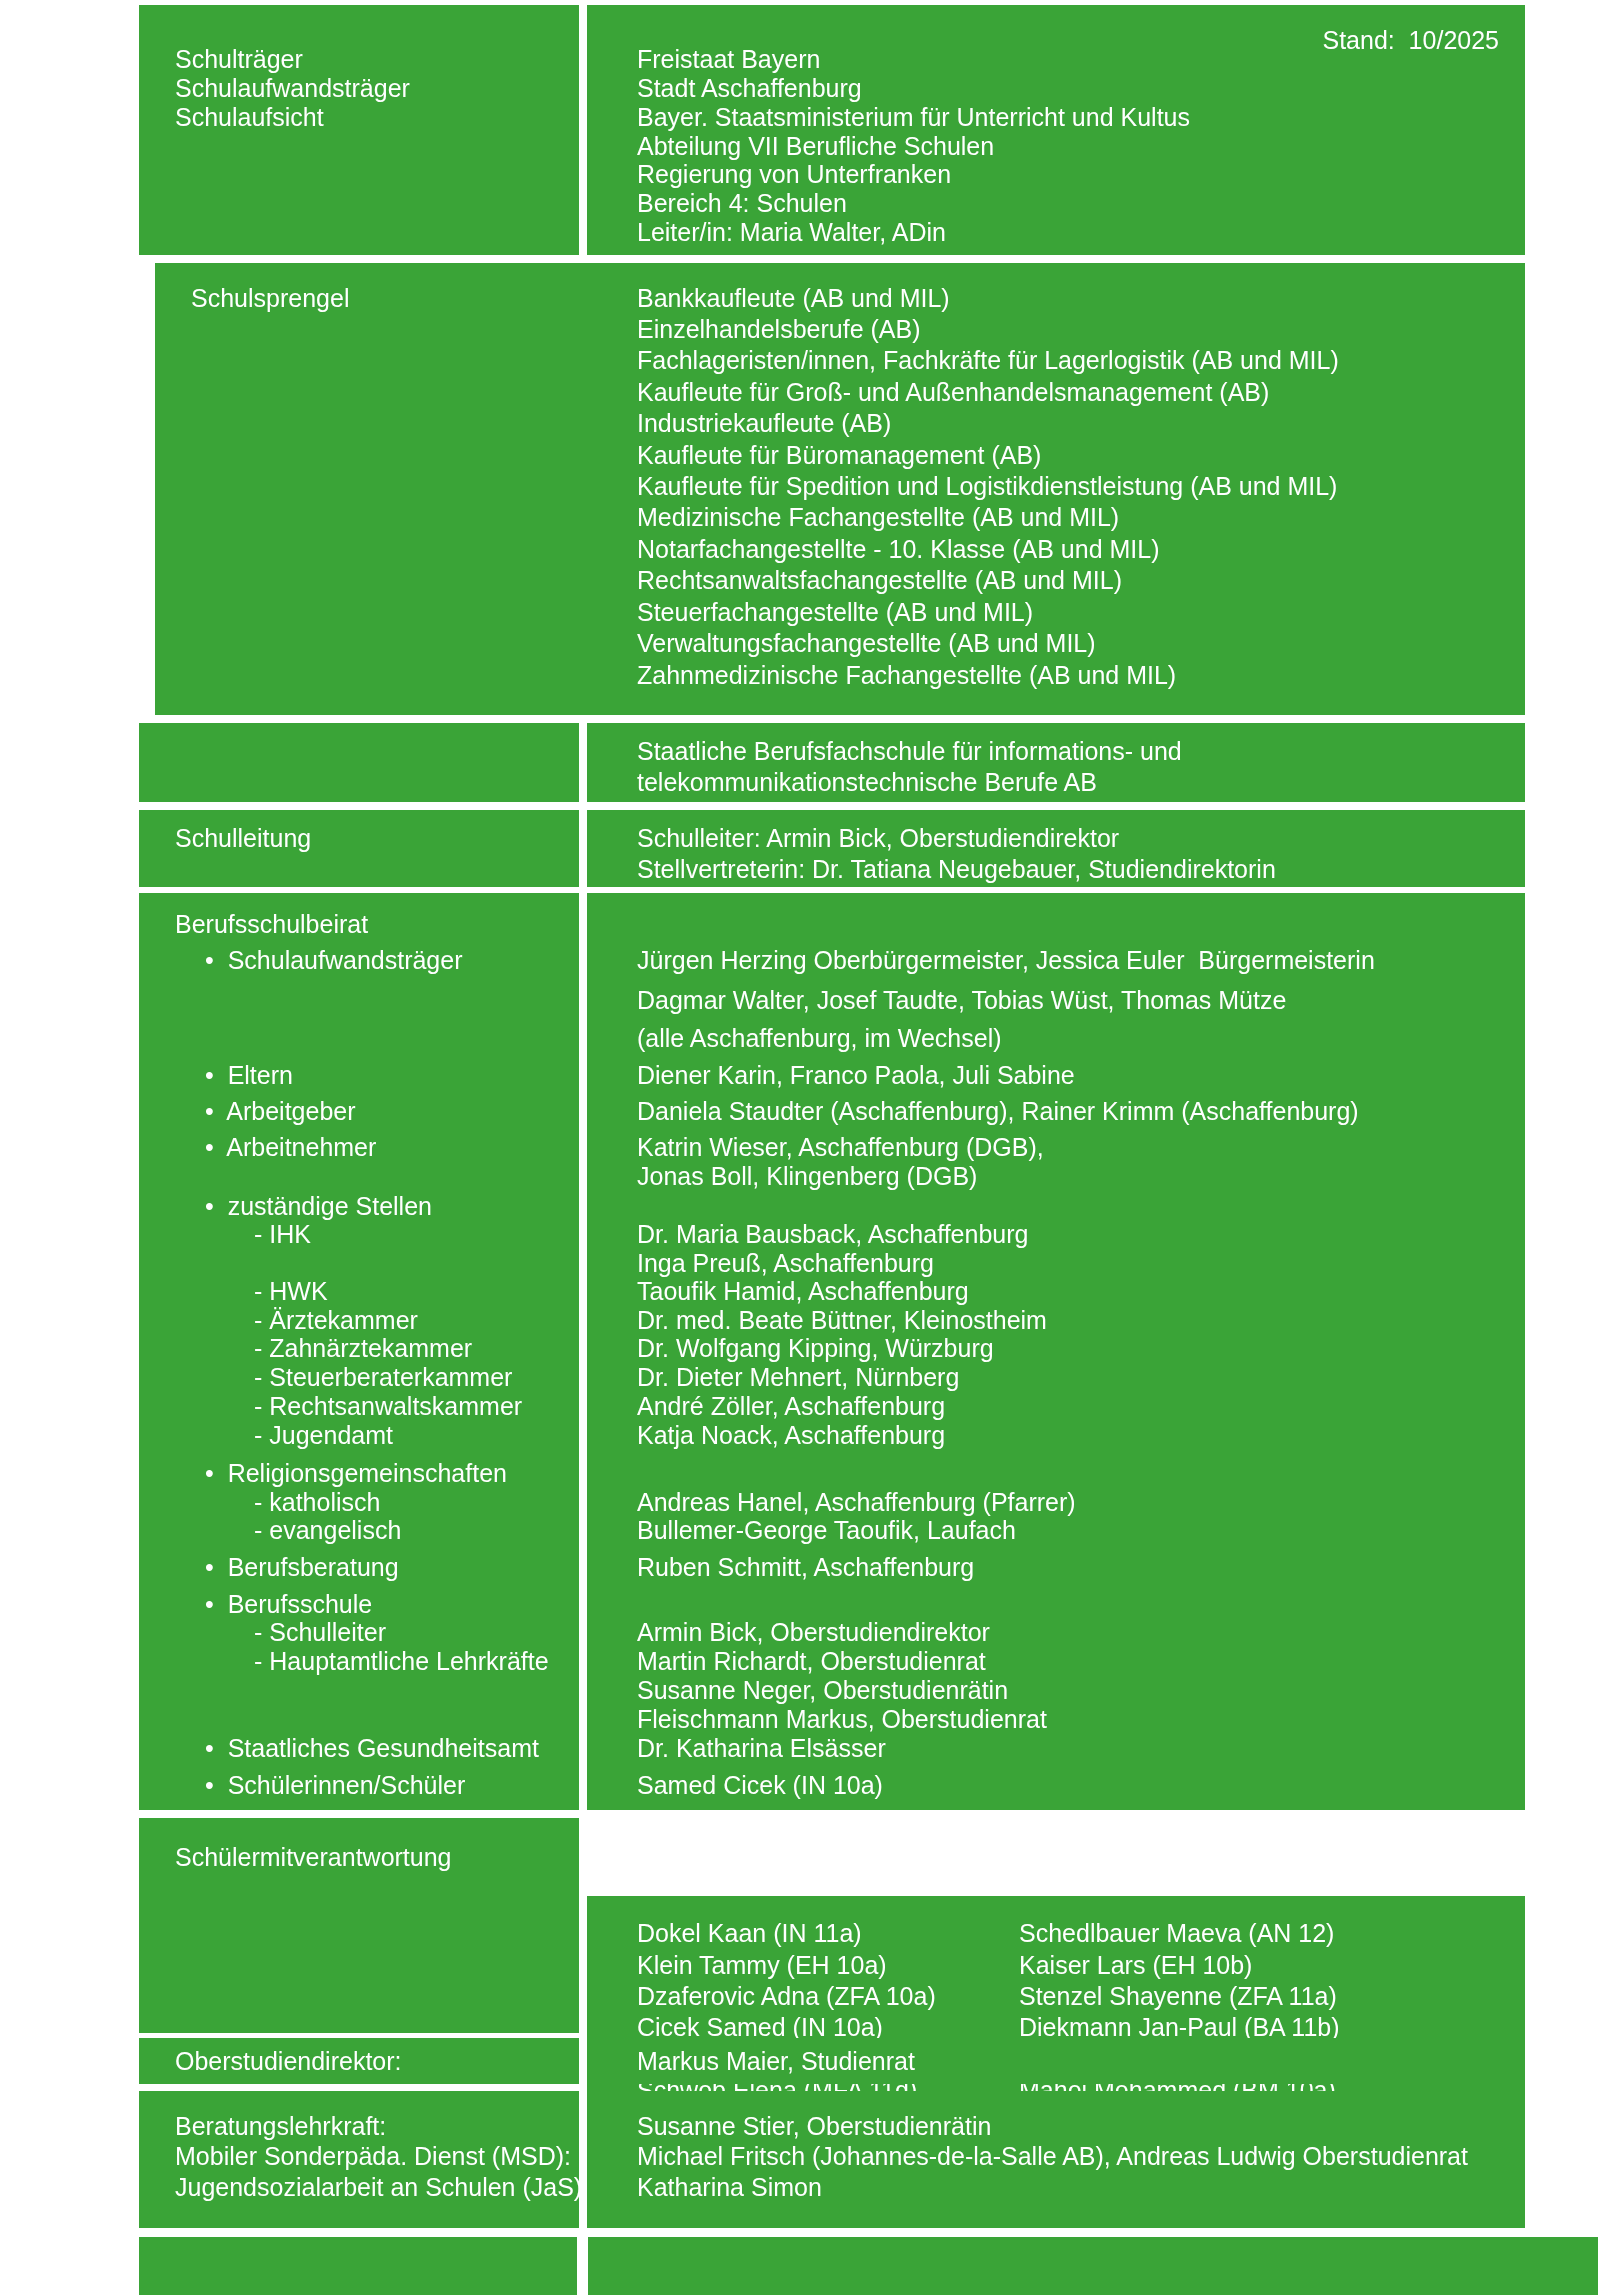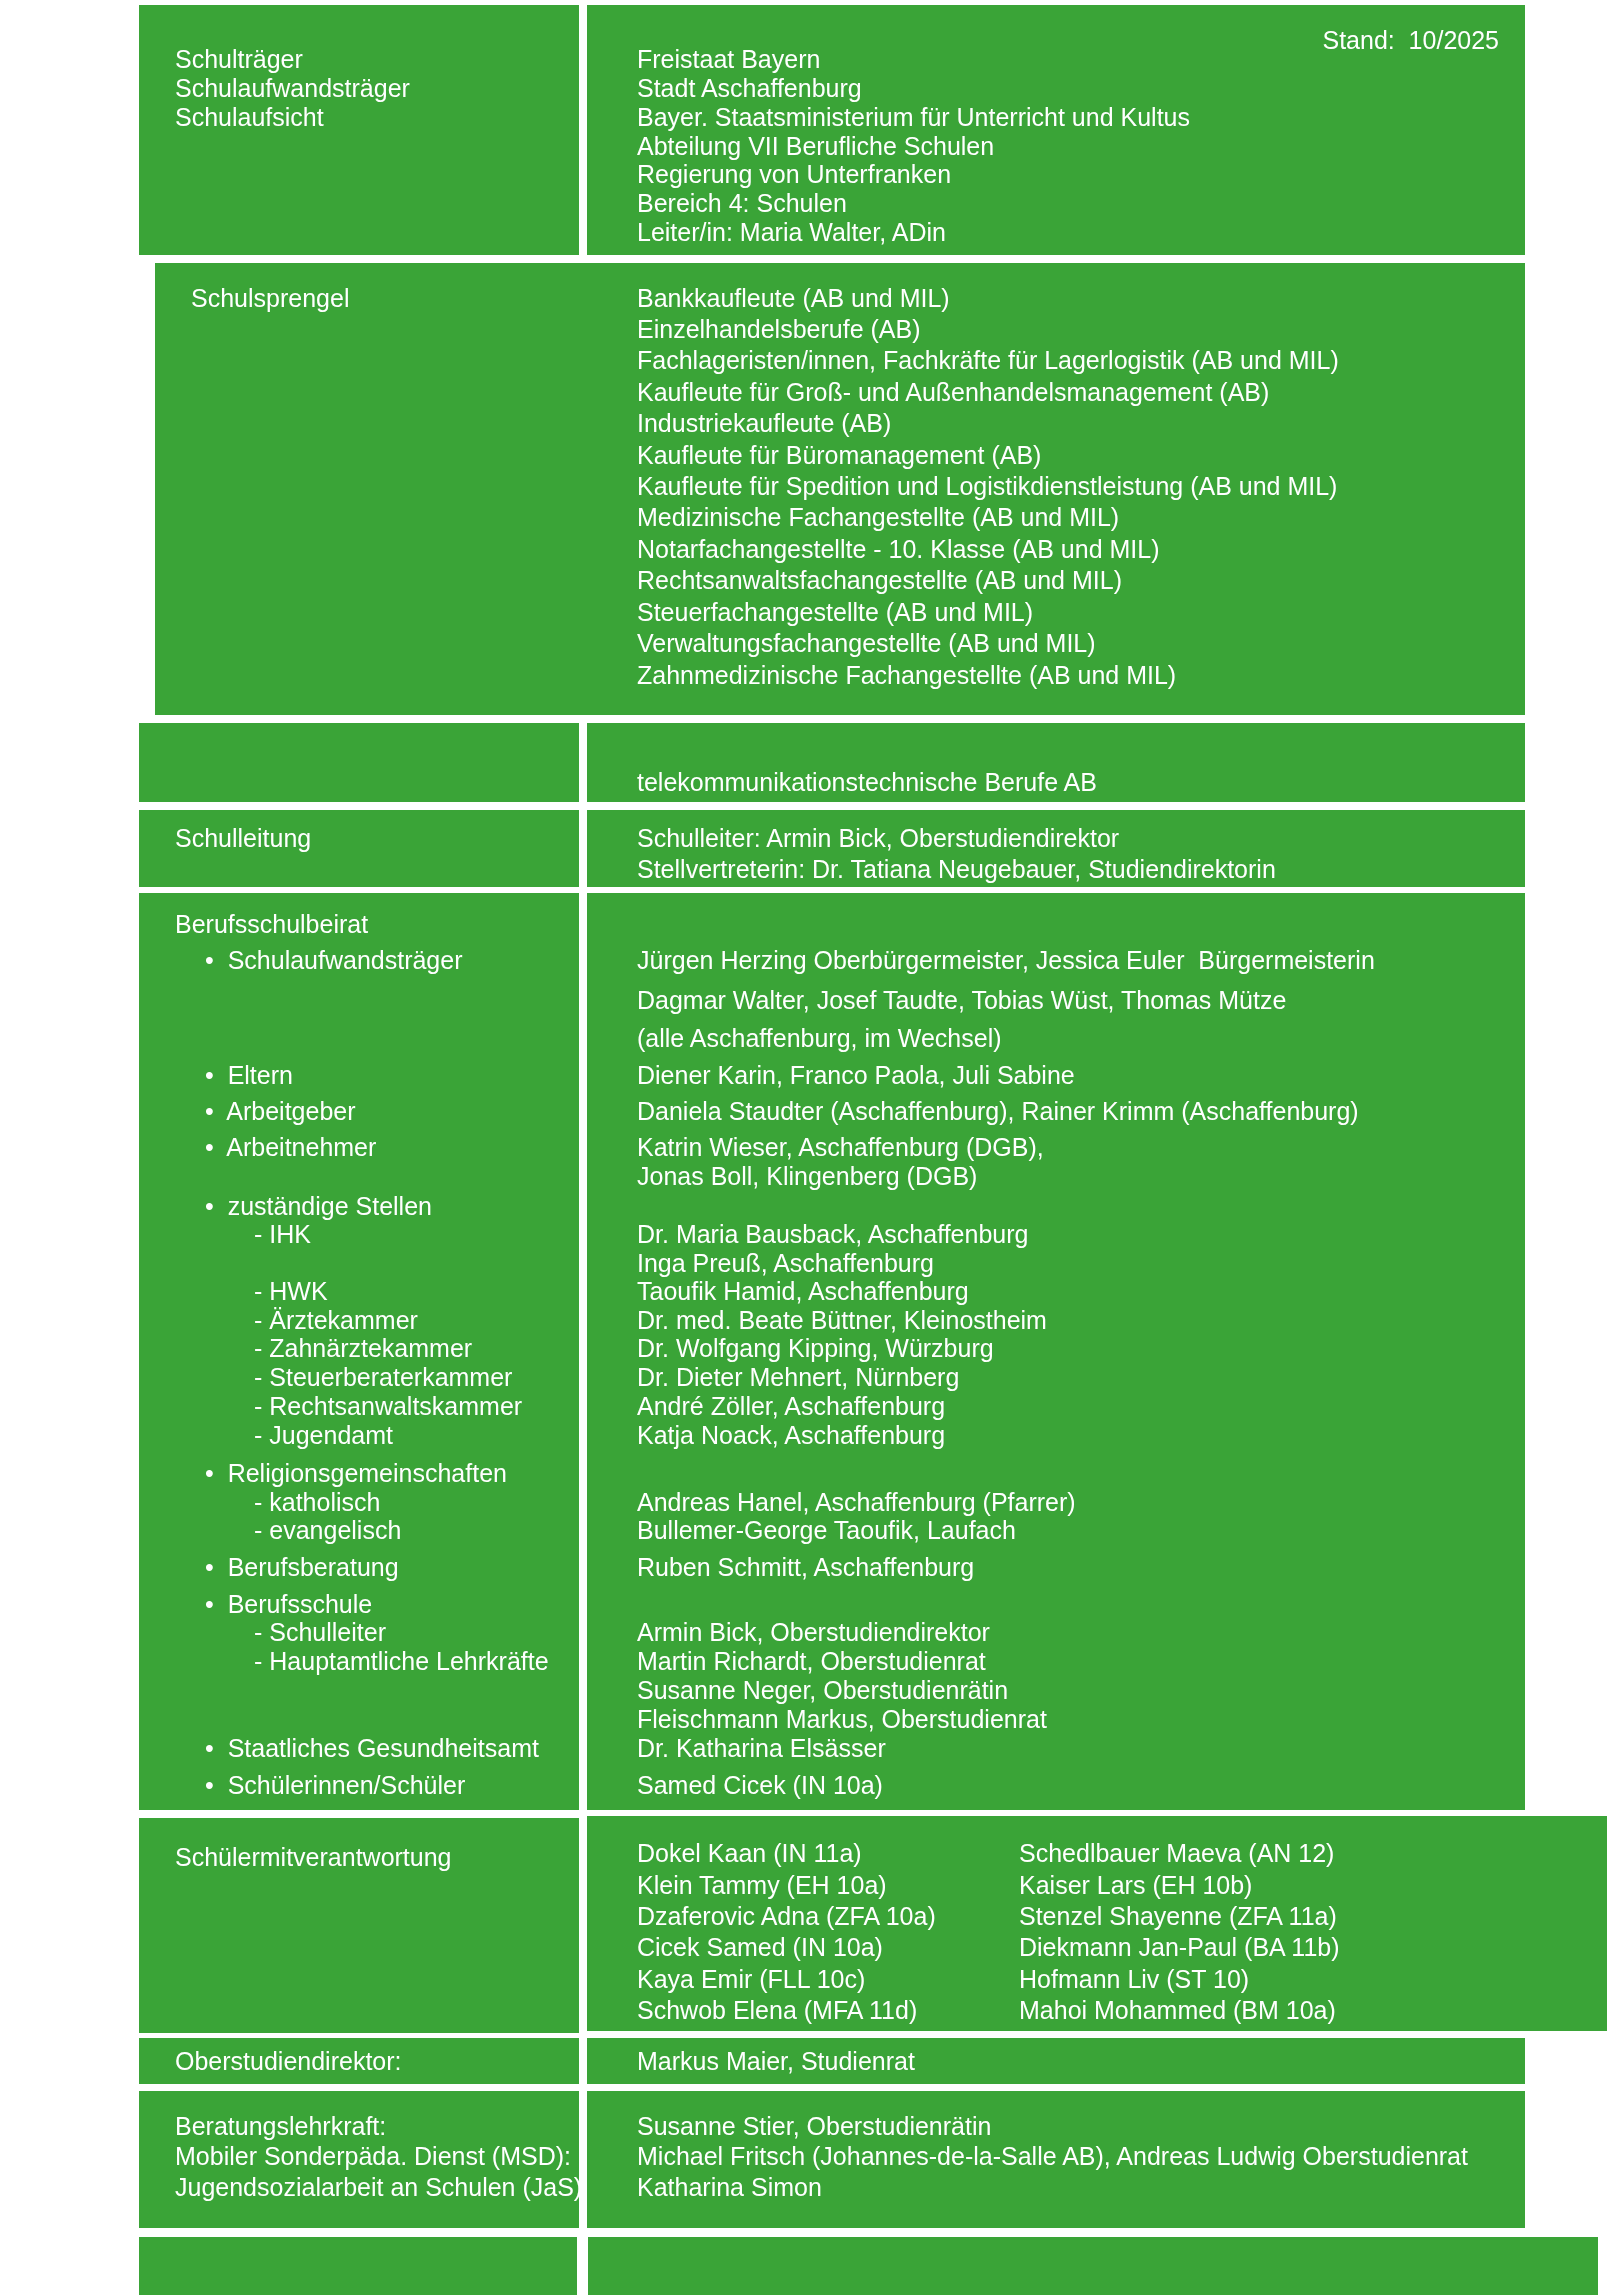--- a/index.html
+++ b/index.html
@@ -55,20 +55,21 @@
     <div class="ln rv" style="top:239px">Medizinische Fachangestellte (AB und MIL)</div>
     <div class="ln rv" style="top:271px">Notarfachangestellte - 10. Klasse (AB und MIL)</div>
     <div class="ln rv" style="top:302px">Rechtsanwaltsfachangestellte (AB und MIL)</div>
     <div class="ln rv" style="top:334px">Steuerfachangestellte (AB und MIL)</div>
     <div class="ln rv" style="top:365px">Verwaltungsfachangestellte (AB und MIL)</div>
     <div class="ln rv" style="top:397px">Zahnmedizinische Fachangestellte (AB und MIL)</div>
   </div>
 
   <div class="part" style="left:139px;top:723px;width:440px;height:79px;"></div>
   <div class="part" style="left:587px;top:723px;width:938px;height:79px;">
+    <div class="ln rv" style="top:13px">Staatliche Berufsfachschule für informations- und</div>
     <div class="ln rv" style="top:44px">telekommunikationstechnische Berufe AB</div>
   </div>
 
   <div class="part" style="left:139px;top:810px;width:440px;height:77px;">
     <div class="ln" style="top:13px">Schulleitung</div>
   </div>
   <div class="part" style="left:139px;top:893px;width:440px;height:917px;">
     <div class="ln" style="top:16.4px">Berufsschulbeirat</div>
     <div class="ln ind1" style="top:52px">•  Schulaufwandsträger</div>
     <div class="ln ind1" style="top:167px">•  Eltern</div>
@@ -120,21 +121,21 @@
     <div class="ln rv" style="top:753px">Martin Richardt, Oberstudienrat</div>
     <div class="ln rv" style="top:782px">Susanne Neger, Oberstudienrätin</div>
     <div class="ln rv" style="top:811px">Fleischmann Markus, Oberstudienrat</div>
     <div class="ln rv" style="top:840px">Dr. Katharina Elsässer</div>
     <div class="ln rv" style="top:877px">Samed Cicek (IN 10a)</div>
   </div>
 
   <div class="part" style="left:139px;top:1818px;width:440px;height:215px;">
     <div class="ln" style="top:24px">Schülermitverantwortung</div>
   </div>
-  <div class="part" style="left:587px;top:1816px;width:1020px;height:215px;">
+  <div class="part" style="left:587px;top:1896px;width:938px;height:215px;">
     <div class="ln rv" style="top:22px">Dokel Kaan (IN 11a)</div>
     <div class="ln rv" style="top:54px">Klein Tammy (EH 10a)</div>
     <div class="ln rv" style="top:85px">Dzaferovic Adna (ZFA 10a)</div>
     <div class="ln rv" style="top:116px">Cicek Samed (IN 10a)</div>
     <div class="ln rv" style="top:148px">Kaya Emir (FLL 10c)</div>
     <div class="ln rv" style="top:179px">Schwob Elena (MFA 11d)</div>
     <div class="ln col2" style="top:22px">Schedlbauer Maeva (AN 12)</div>
     <div class="ln col2" style="top:54px">Kaiser Lars (EH 10b)</div>
     <div class="ln col2" style="top:85px">Stenzel Shayenne (ZFA 11a)</div>
     <div class="ln col2" style="top:116px">Diekmann Jan-Paul (BA 11b)</div>

